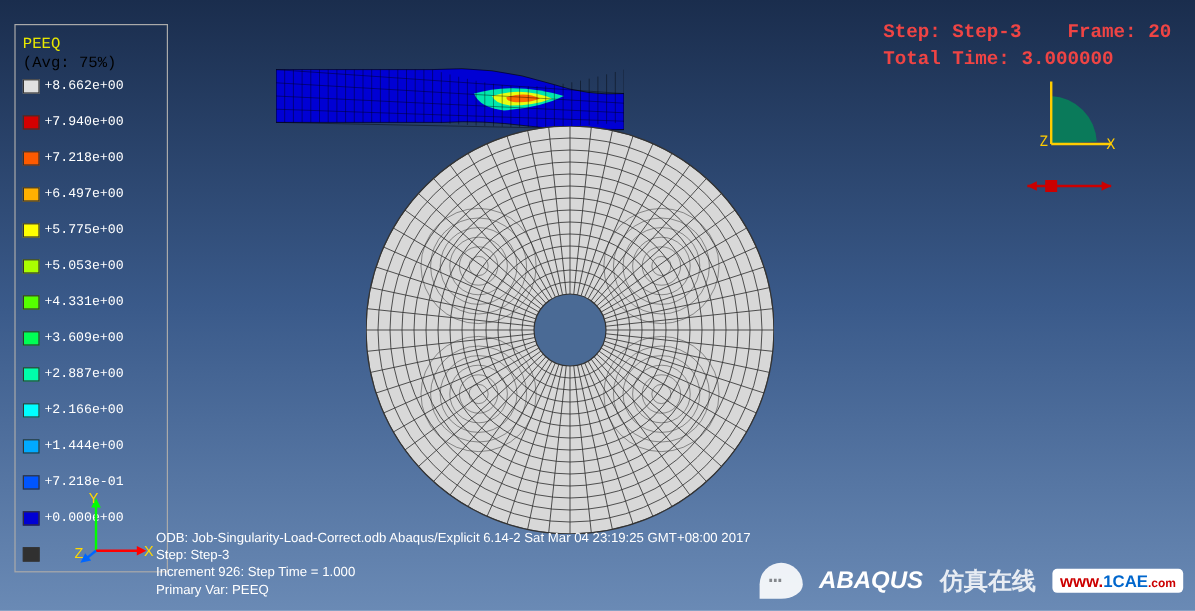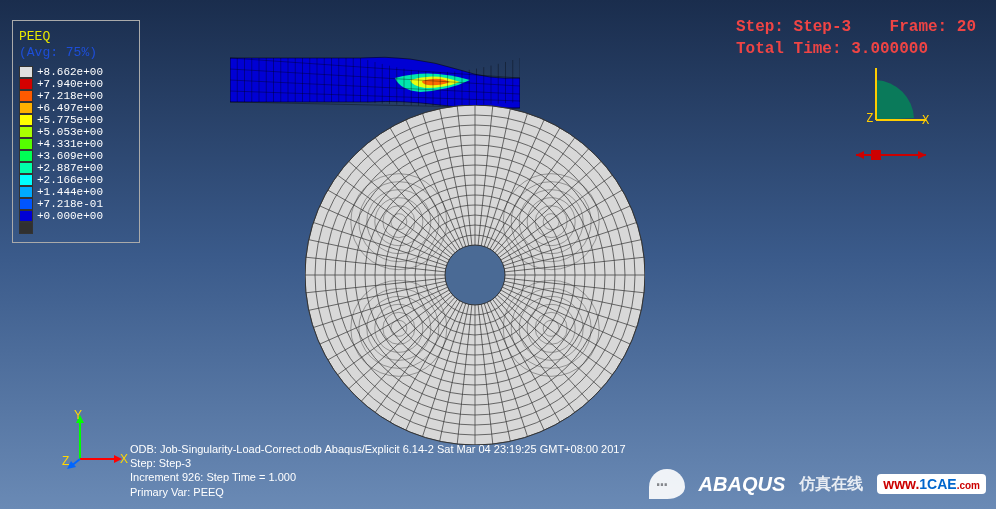--- a/index.html
+++ b/index.html
@@ -16,22 +16,22 @@
   .legend-box {
     position: absolute;
     top: 20px;
     left: 12px;
     width: 128px;
     background: transparent;
     border: 1px solid #aaa;
     padding: 8px 6px;
   }
   .legend-title { color: #e8e800; font-size: 13px; line-height: 1.2; }
-  .legend-sub { color: #1d4ed8; font-size: 13px; line-height: 1.2; margin-bottom: 6px; }
-  .legend-items { display: flex; flex-direction: column; }
+  .legend-sub { color: #000000; font-size: 13px; line-height: 1.2; margin-bottom: 6px; }
+  .legend-items { display: flex; flex-direction: column; gap: 18px; }
   .legend-row { display: flex; align-items: center; height: 12px; }
   .legend-swatch { width: 14px; height: 12px; border: 1px solid #333; margin-right: 4px; }
   .legend-value { color: #fff; font-size: 11px; }
   
   
   .step-info {
     position: absolute;
     top: 16px;
     right: 20px;
     color: #ef4444;
@@ -134,21 +134,21 @@
   }
   .wm-text1 {
     color: #fff;
     font-size: 20px;
     font-weight: bold;
     font-style: italic;
     font-family: Arial, sans-serif;
   }
   .wm-text2 {
     color: #fff;
-    font-size: 16px;
+    font-size: 20px;
     font-weight: bold;
     font-family: "Microsoft YaHei", Arial, sans-serif;
     opacity: 0.85;
   }
   .cae-badge {
     background: #fff;
     border-radius: 4px;
     padding: 2px 6px;
     font-size: 14px;
     font-weight: bold;

